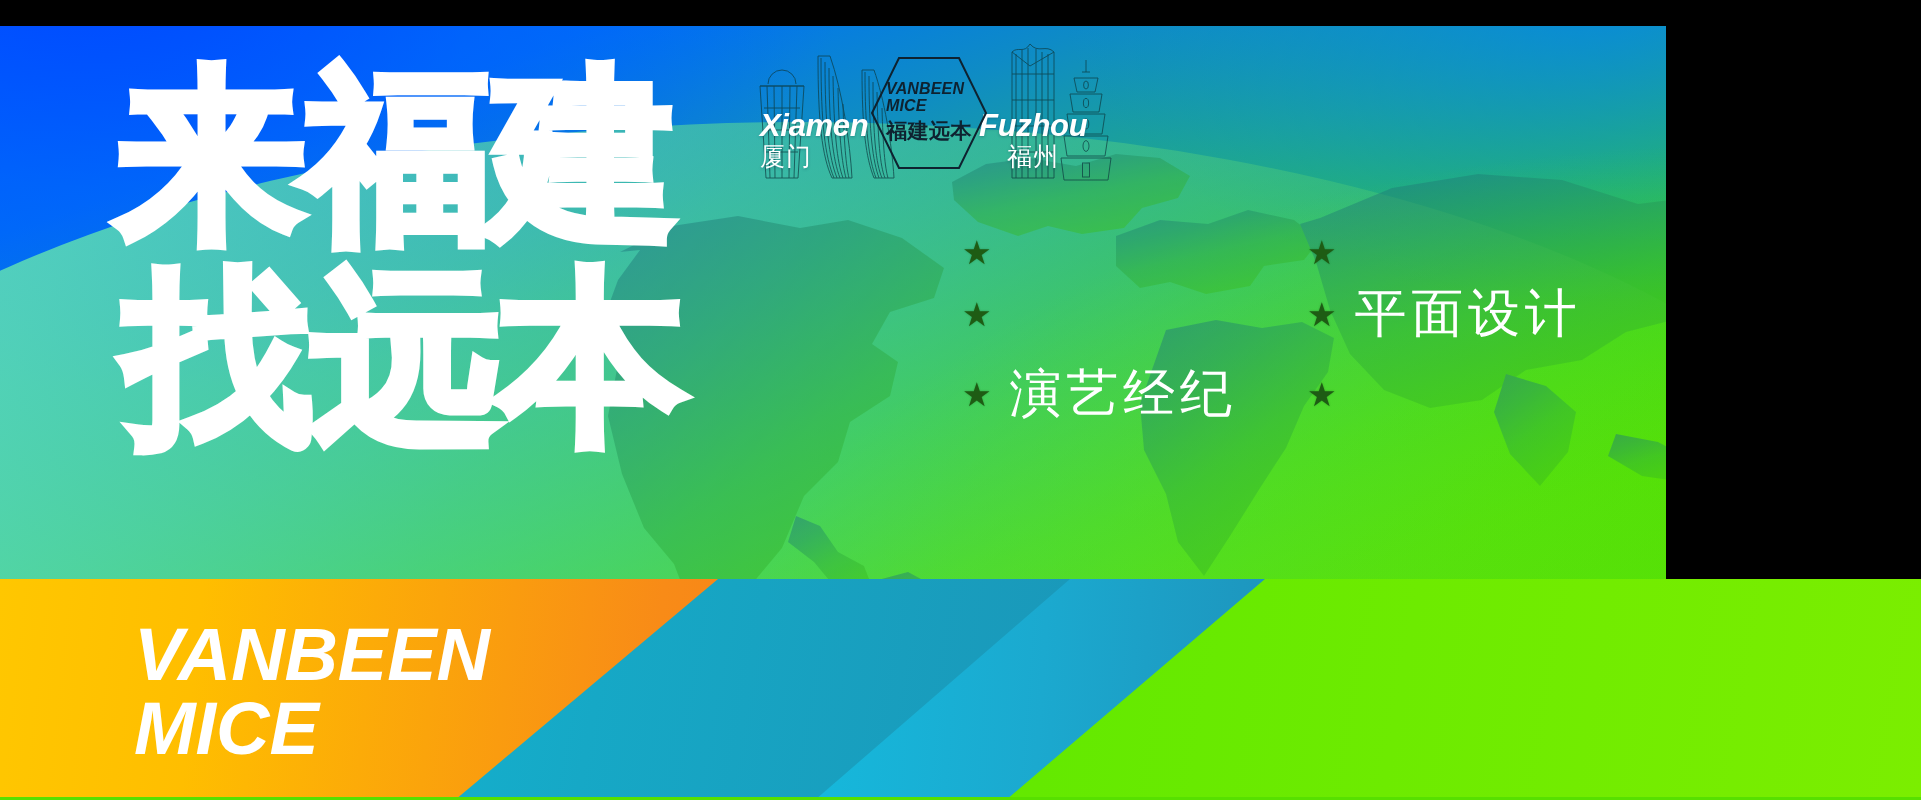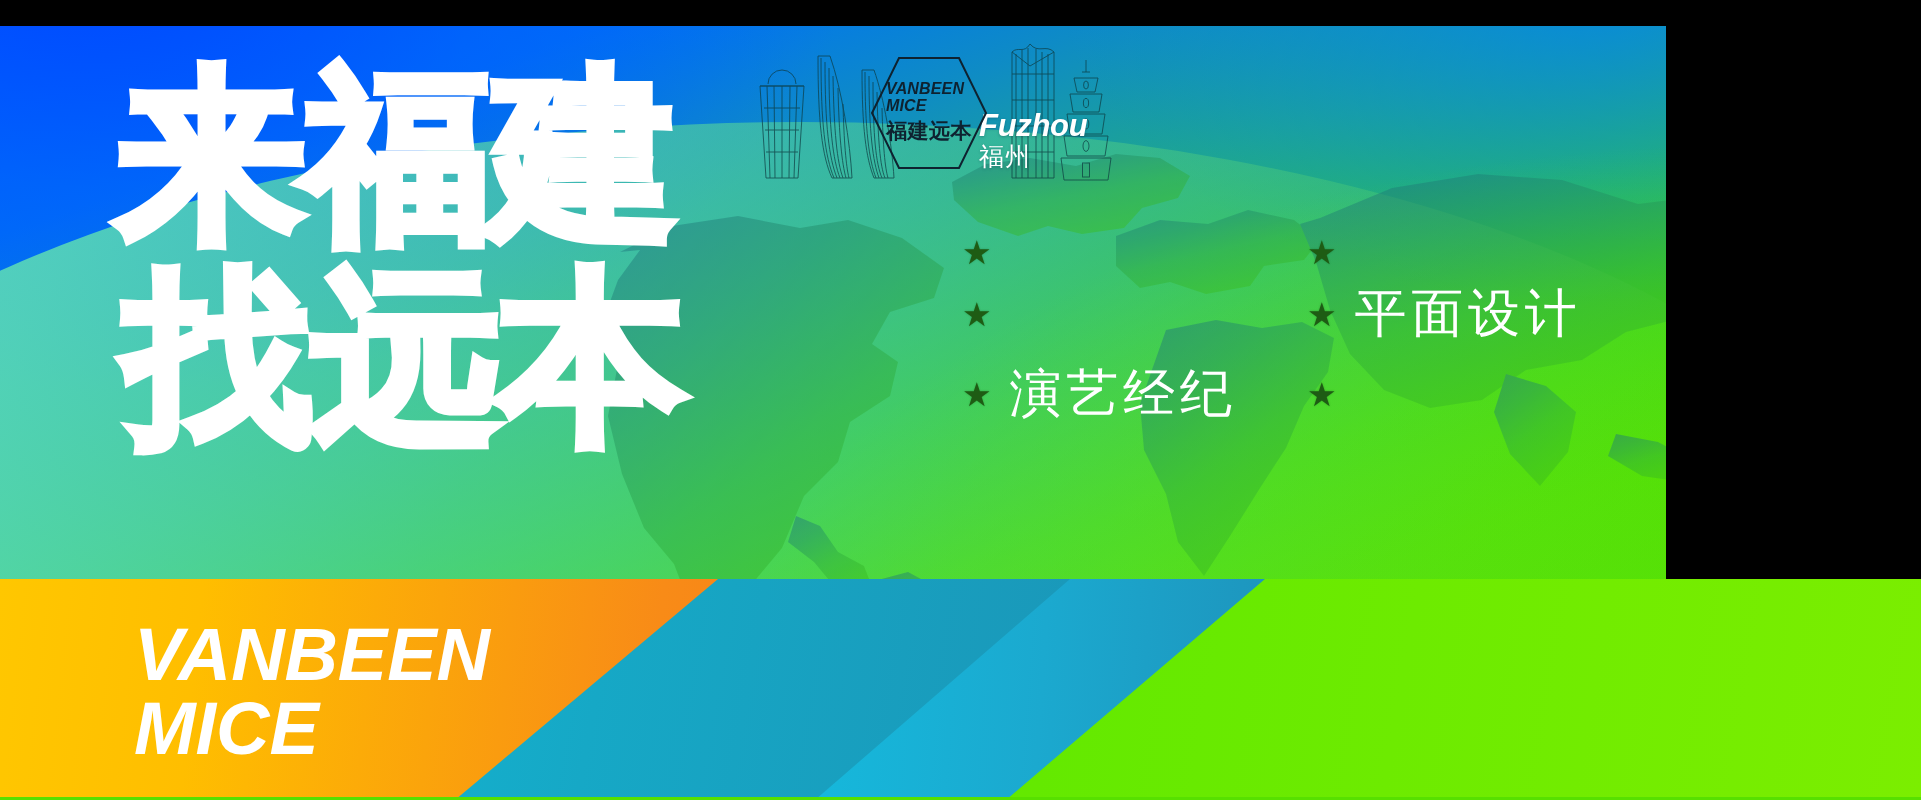--- a/index.html
+++ b/index.html
@@ -171,21 +171,21 @@
     display: block;
     font-size: 25px;
     font-weight: 400;
     font-style: normal;
     margin-top: 3px;
     letter-spacing: 0.04em;
     font-family: "DejaVu Sans", "Liberation Sans", sans-serif;
     text-shadow: 0 1px 3px rgba(0,40,70,0.30);
   }
   .city-xiamen { left: 6px;  top: 78px; }
-  .city-fuzhou { left: 225px; top: 78px; }
+  .city-fuzhou { left: 225px; top: 78px; text-align: center; }
 
   .hexlogo {
     position: absolute;
     left: 115px;
     top: 22px;
     width: 120px;
     height: 118px;
     z-index: 4;
   }
   .hexlogo svg { position: absolute; inset: 0; width: 100%; height: 100%; }
@@ -391,20 +391,24 @@
               <ellipse cx="332" cy="53" rx="2.4" ry="4"></ellipse>
               <ellipse cx="332" cy="71" rx="2.6" ry="4.6"></ellipse>
               <ellipse cx="332" cy="92" rx="2.8" ry="5"></ellipse>
               <ellipse cx="332" cy="114" rx="3" ry="5.4"></ellipse>
               <rect x="328.5" y="131" width="7" height="14"></rect>
             </g>
           </g>
         </svg>
       </div>
 
+      <div class="city-label city-xiamen">
+        <span class="en">Xiamen</span>
+        <span class="cn">厦门</span>
+      </div>
 
       <div class="city-label city-fuzhou">
         <span class="en">Fuzhou</span>
         <span class="cn">福州</span>
       </div>
 
       <div class="hexlogo">
         <svg viewBox="0 0 120 118" aria-hidden="true">
           <polygon points="30,4 90,4 117,59 90,114 30,114 3,59" fill="none" stroke="#0E2230" stroke-width="2"></polygon>
         </svg>

